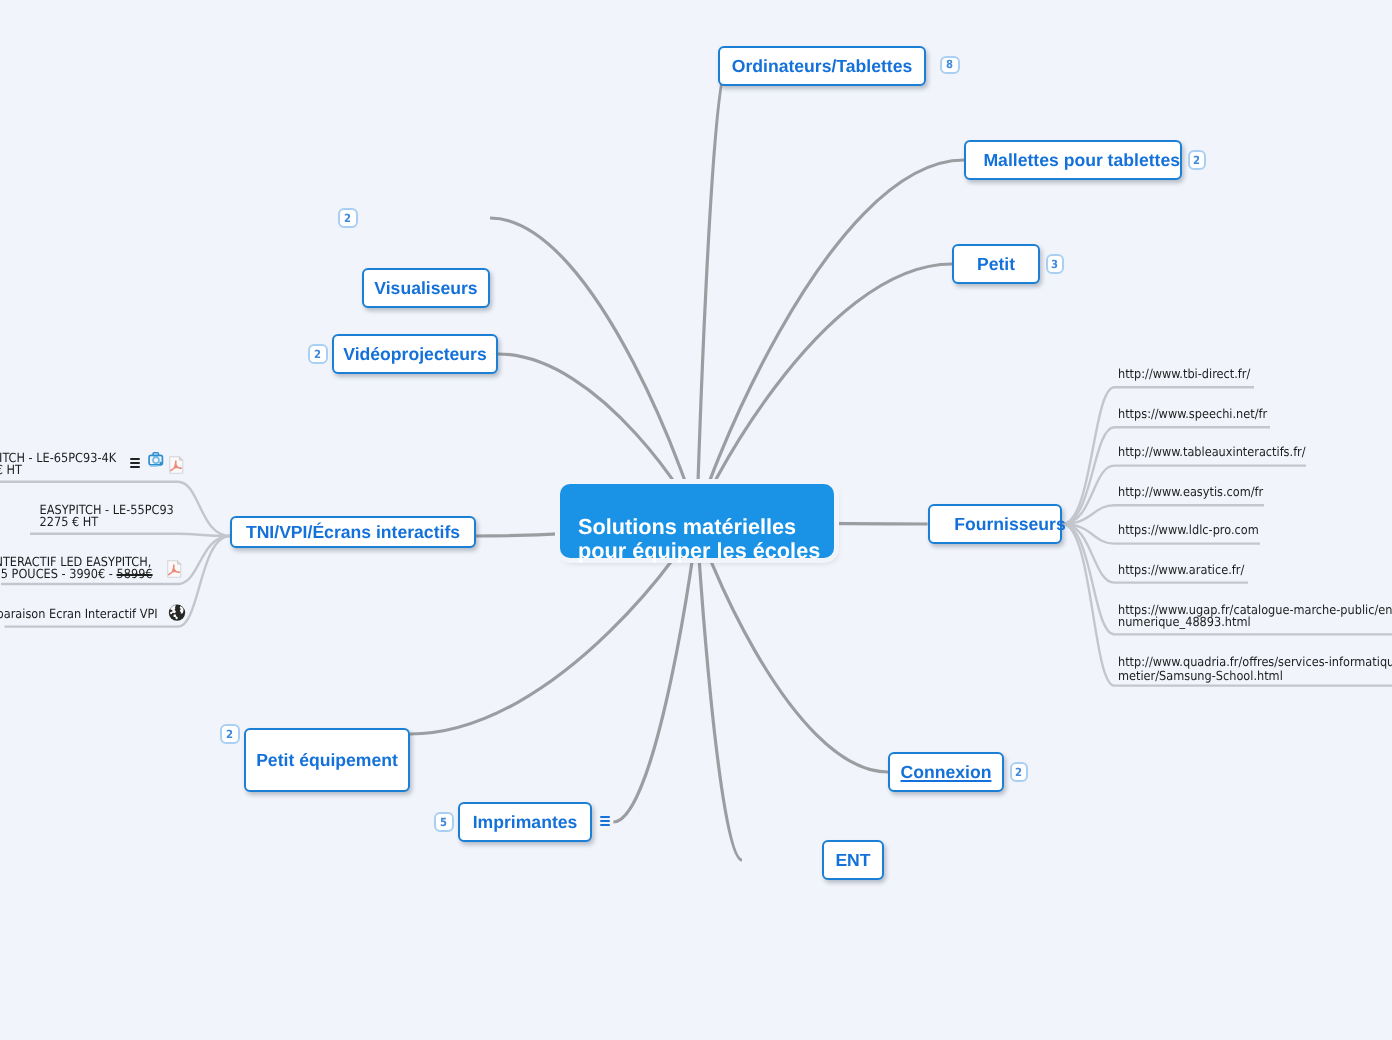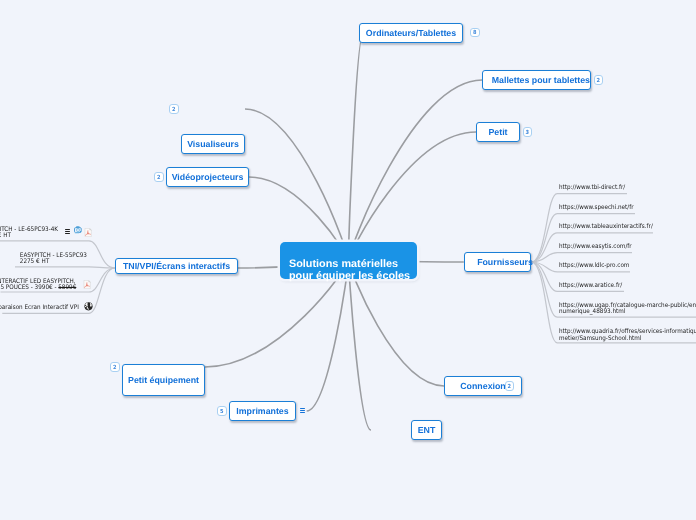--- a/index.html
+++ b/index.html
@@ -81,21 +81,21 @@
     </div>
   <div class="node" style="left:476px;top:122px;width:44px;height:20px;">
       <span>Petit</span>
     </div>
   <div class="badge" style="left:522.5px;top:127.3px;">
       <span>3</span>
     </div>
   <div class="node" style="left:463.8px;top:251.6px;width:67.4px;height:20.8px;padding-left:15px;">
       <span>Fournisseurs</span>
     </div>
-  <div class="node" style="left:444px;top:376px;width:78px;height:20px;">
+  <div class="node" style="left:444px;top:376px;width:58px;height:20px;text-decoration:underline;">
       <span>Connexion</span>
     </div>
   <div class="badge" style="left:504.5px;top:381.3px;">
       <span>2</span>
     </div>
   <div class="node" style="left:371px;top:420px;width:31px;height:20px;margin-left:40px;">
       <span>ENT</span>
     </div>
   <div class="node" style="left:229px;top:401px;width:67px;height:20px;">
       <span>Imprimantes</span>

